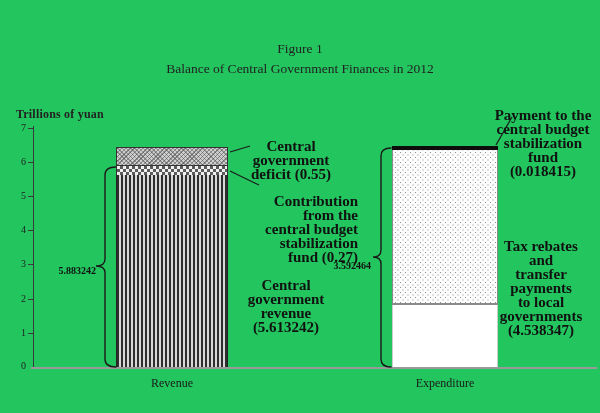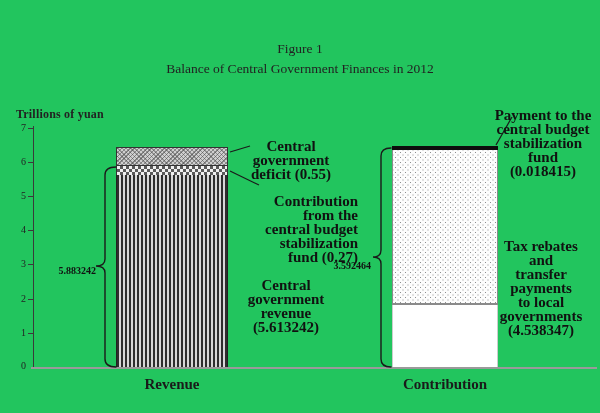--- a/index.html
+++ b/index.html
@@ -94,21 +94,21 @@
 
   .brace-value {
     font-size: 10px; font-weight: bold; color: #111; text-align: right; margin-top: 8px;
   }
   #brace-value-revenue     { left: 40px;  top: 257px; width: 56px; }
   #brace-value-expenditure { left: 317px; top: 252px; width: 54px; }
 
   
   .x-cat-label {
     top: 376px; width: 120px; text-align: center;
-    font-size: 15px; font-weight: 700; color: #1a1a1a;
+    font-size: 12px; font-weight: 400; color: #1a1a1a;
   }
   #x-label-revenue     { left: 112px; }
   #x-label-expenditure { left: 385px; }
 
   #overlay-svg { left: 0; top: 0; pointer-events: none; }
 </style>
 </head>
 <body>
 
 <div id="canvas">
@@ -167,15 +167,15 @@
   <div class="abs anno" id="anno-tax">Tax rebates and
 transfer payments
 to local
 governments
 (4.538347)</div>
 
   <div class="abs brace-value" id="brace-value-revenue">5.883242</div>
   <div class="abs brace-value" id="brace-value-expenditure">3.592464</div>
 
   <div class="abs x-cat-label" id="x-label-revenue">Revenue</div>
-  <div class="abs x-cat-label" id="x-label-expenditure">Contribution</div>
+  <div class="abs x-cat-label" id="x-label-expenditure">Expenditure</div>
 
 </div>
 
 </body></html>

